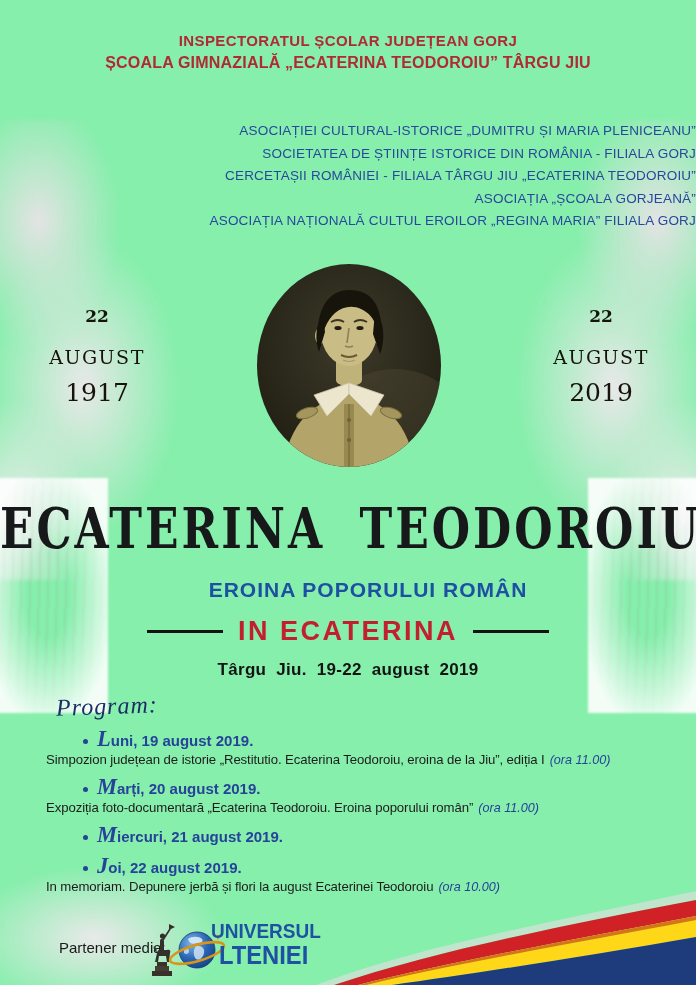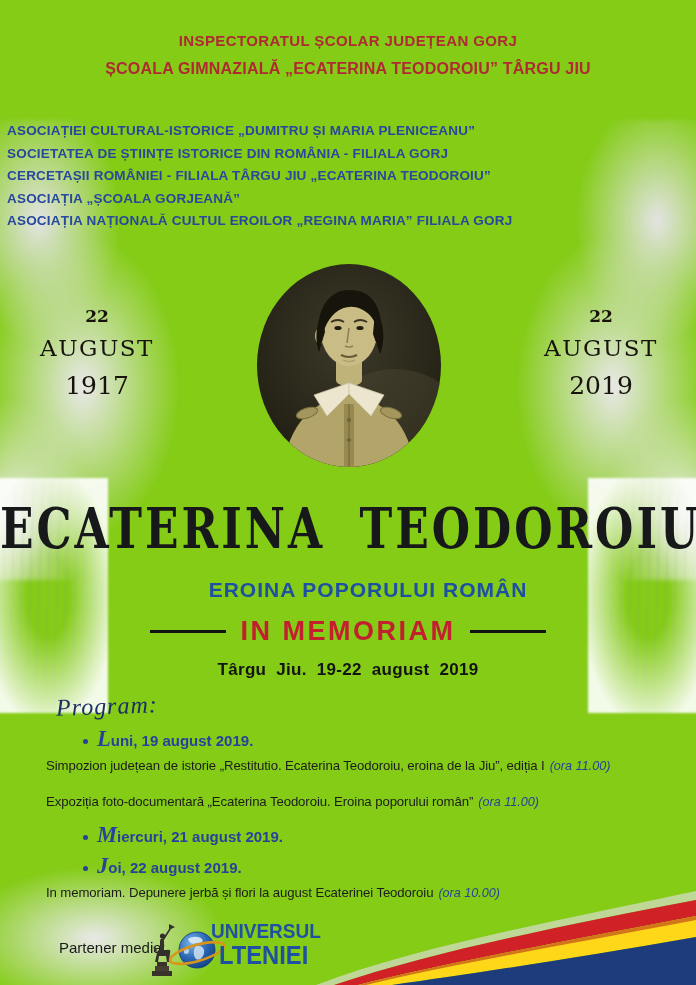--- a/index.html
+++ b/index.html
@@ -1,18 +1,18 @@
 <!DOCTYPE html>
 <html><head>
 <meta charset="utf-8">
 <style>
   html,body { margin:0; padding:0; background:#888; }
   .poster {
     position:relative; width:696px; height:985px; margin:0 auto;
-    background:#84cc16; overflow:hidden;
+    background:#86efac; overflow:hidden;
     font-family:"Liberation Sans", sans-serif;
   }
   
   .wm { position:absolute; pointer-events:none; }
   .wm-statue-left {
     left:-60px; top:120px; width:260px; height:460px;
     background:
       radial-gradient(ellipse 45% 38% at 38% 22%, #e3e3e3, rgba(255,255,255,0) 70%),
       radial-gradient(ellipse 52% 46% at 55% 58%, #e8e8e8, rgba(255,255,255,0) 72%),
       radial-gradient(ellipse 42% 36% at 28% 86%, #ececec, rgba(255,255,255,0) 70%);
@@ -37,42 +37,42 @@
   .wm-col-right { right:-12px; }
   .wm-bottom-left {
     left:-40px; bottom:-25px; width:320px; height:160px;
     background:radial-gradient(ellipse 55% 60% at 42% 55%, #e9e9e9, rgba(255,255,255,0) 75%);
     filter:blur(2px);
   }
   
   .org-line { position:absolute; left:0; right:0; text-align:center;
     color:#b02a33; font-weight:bold; }
   .org-line1 { top:32px; font-size:15px; letter-spacing:.4px; }
-  .org-line2 { top:60px; font-size:16px; letter-spacing:.2px; }
+  .org-line2 { top:54px; font-size:16px; letter-spacing:.2px; }
   .participation {
     position:absolute; top:76px; left:0; right:0; text-align:center;
     font-family:"Liberation Serif", serif; font-style:italic;
     font-size:31px; color:#15151a; letter-spacing:3px;
   }
   .participants {
-    position:absolute; top:120px; left:0; right:0; text-align:left;
-    color:#27489c; font-weight:bold; font-size:13.5px; line-height:22.5px;
+    position:absolute; top:120px; left:0; right:0; text-align:right;
+    color:#27489c; font-weight:normal; font-size:13.5px; line-height:22.5px;
     letter-spacing:.2px;
     padding-left:7px;
   }
   .participant-line { display:block; }
   
   .date-block {
     position:absolute; width:140px; top:306px; text-align:center;
     font-family:"DejaVu Serif", serif; color:#17130c;
   }
   .date-left { left:27px; }
   .date-right { left:531px; }
   .date-day { font-size:17px;font-weight:bold; }
-  .date-month { font-size:23px; letter-spacing:1.5px; margin-top:9px; }
+  .date-month { font-size:19px; letter-spacing:1.5px; margin-top:20px; }
   .date-year { font-size:25px; margin-top:10px; }
   
   .portrait { position:absolute; left:257px; top:264px; width:184px; height:203px; }
   .portrait svg { width:100%; height:100%; display:block; }
   
   .main-title {
     position:absolute; top:496px; left:0; right:0; text-align:center;
     font-family:"DejaVu Serif", serif; font-weight:bold; font-size:44px;
     letter-spacing:3px; word-spacing:16px; color:#17181a; white-space:nowrap;
     transform:scale(1.0,1.28); transform-origin:center top;
@@ -103,21 +103,21 @@
   .bullet {
     display:inline-block; width:5px; height:5px; border-radius:50%;
     background:#26429a; vertical-align:2px; margin-right:9px;
   }
   .day-text { display:inline-block; color:#26429a; font-weight:bold; font-size:15px; }
   .day-text::first-letter {
     font-family:"Liberation Serif", serif; font-style:italic;
     font-size:1.5em; font-weight:600;
   }
   .desc-row { margin-top:3px; font-size:13.2px; color:#1c1c1c;
-    white-space:nowrap; letter-spacing:-.1px; line-height:26px; }
+    white-space:nowrap; letter-spacing:-.1px; line-height:14px; }
   .time { color:#26429a; font-style:italic; font-size:12.6px; margin-left:5px; letter-spacing:0; }
   
   .partner-label { position:absolute; left:59px; top:939px; font-size:15px; color:#1a1a1a; }
   .logo { position:absolute; left:147px; top:914px; width:185px; height:66px; }
   .logo-statue { position:absolute; left:0; top:6px; width:30px; height:58px; }
   .logo-globe { position:absolute; left:27px; top:13px; width:46px; height:46px; }
   .logo-globe svg, .logo-statue svg { overflow:visible; width:100%; height:100%; display:block; }
   .logo-text1 { position:absolute; left:64px; top:6px; font-size:20px; font-weight:bold;
     color:#1f51a3; transform:scaleX(.95); transform-origin:left; }
   .logo-text2 { position:absolute; left:72px; top:27px; font-size:25px; font-weight:bold;
@@ -205,38 +205,41 @@
         <path d="M84,91 Q92,95 100,91" stroke="#6b5637" stroke-width="2" fill="none"></path>
         <path d="M86,96 Q92,99 98,96" stroke="#a08a5c" stroke-width="1.2" fill="none" opacity="0.7"></path>
       </g>
     </svg>
   </div>
 
   <div class="main-title">ECATERINA TEODOROIU</div>
   <div class="subtitle">EROINA POPORULUI ROMÂN</div>
   <div class="memoriam-row">
     <span class="mem-line"></span>
-    <span class="memoriam-text">IN MEMORIAM</span>
+    <span class="memoriam-text">IN ECATERINA</span>
     <span class="mem-line"></span>
   </div>
   <div class="location-date">Târgu Jiu. 19-22 august 2019</div>
 
   <div class="program-label">Program:</div>
   <div class="program-list">
 
     <div class="program-item">
       <div class="day-row">
         <span class="bullet"></span><span class="day-text">Luni, 19 august 2019.</span>
       </div>
       <div class="desc-row">
         <span>Simpozion județean de istorie „Restitutio. Ecaterina Teodoroiu, eroina de la Jiu”, ediția I</span><span class="time">(ora 11.00)</span>
       </div>
     </div>
 
     <div class="program-item">
+      <div class="day-row">
+        <span class="bullet"></span><span class="day-text">Marți, 20 august 2019.</span>
+      </div>
       <div class="desc-row">
         <span>Expoziția foto-documentară „Ecaterina Teodoroiu. Eroina poporului român”</span><span class="time">(ora 11.00)</span>
       </div>
     </div>
 
     <div class="program-item">
       <div class="day-row">
         <span class="bullet"></span><span class="day-text">Miercuri, 21 august 2019.</span>
       </div>
     </div>

